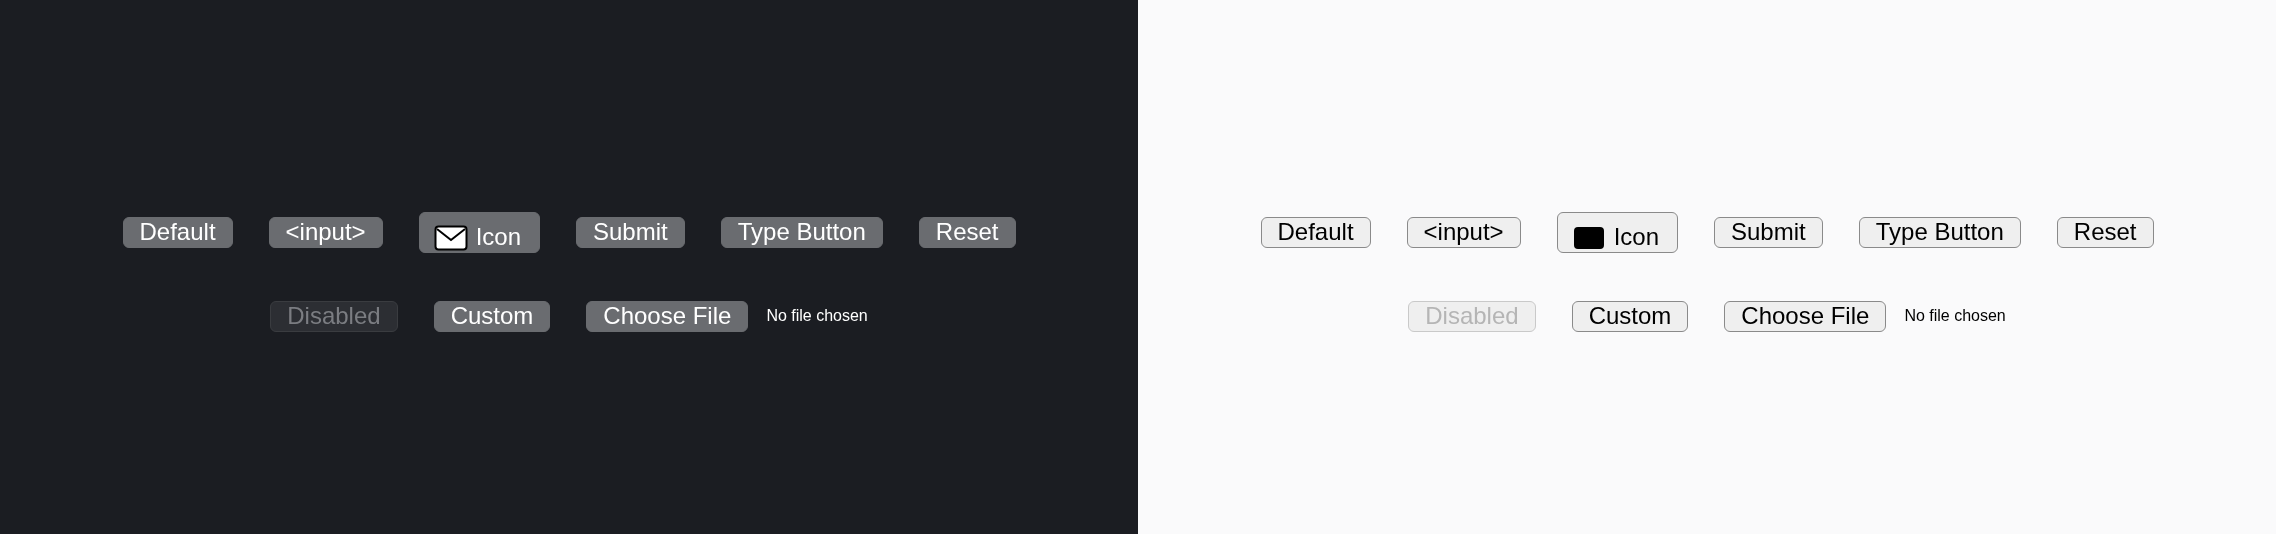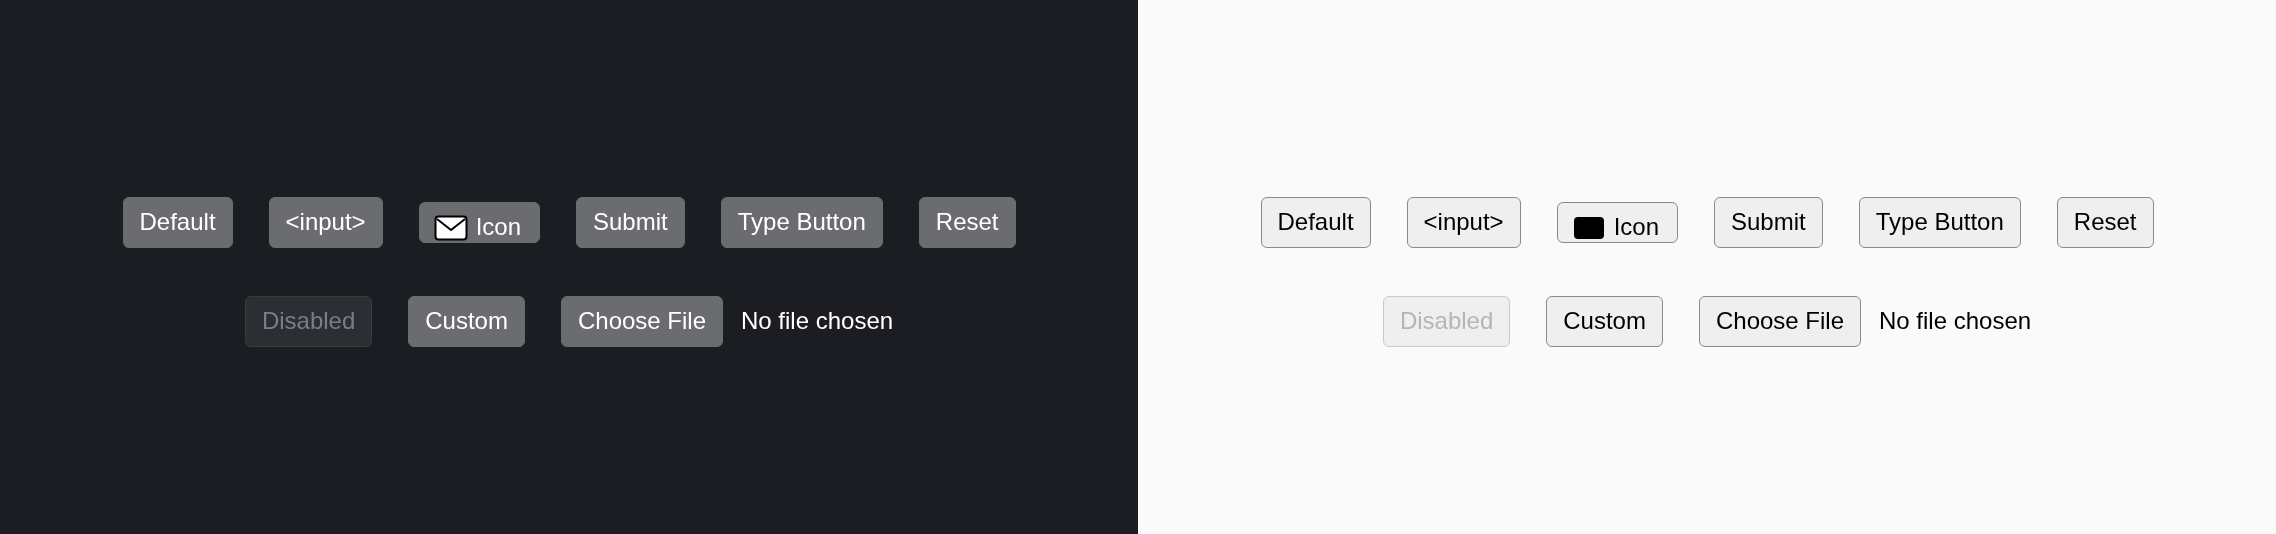--- a/index.html
+++ b/index.html
@@ -34,21 +34,21 @@
     flex-wrap: wrap;
     align-items: center;
     justify-content: center;
     gap: 36px;
   }
   
   .btn {
     display: inline-flex;
     align-items: center;
     gap: 8px;
-    padding: 10px 16px;
+    padding: 0 16px;
     border-radius: 6px;
     font-size: 24px;
     line-height: 1.2;
     cursor: pointer;
     white-space: nowrap;
     font-family: inherit;
   }
   .btn .icon-slot {
     display: inline-flex;
     align-items: center;
@@ -82,21 +82,21 @@
     border: 1px solid #c9c9c9;
     cursor: default;
   }
   
   .file-group {
     display: inline-flex;
     align-items: center;
     gap: 18px;
   }
   .file-text {
-    font-size: 24px;
+    font-size: 16px;
   }
   .dark .file-text { color: #ffffff; }
   .light .file-text { color: #000000; }
 
   
   .icon-slot svg {
     width: 34px;
     height: 28px;
     display: block;
   }

